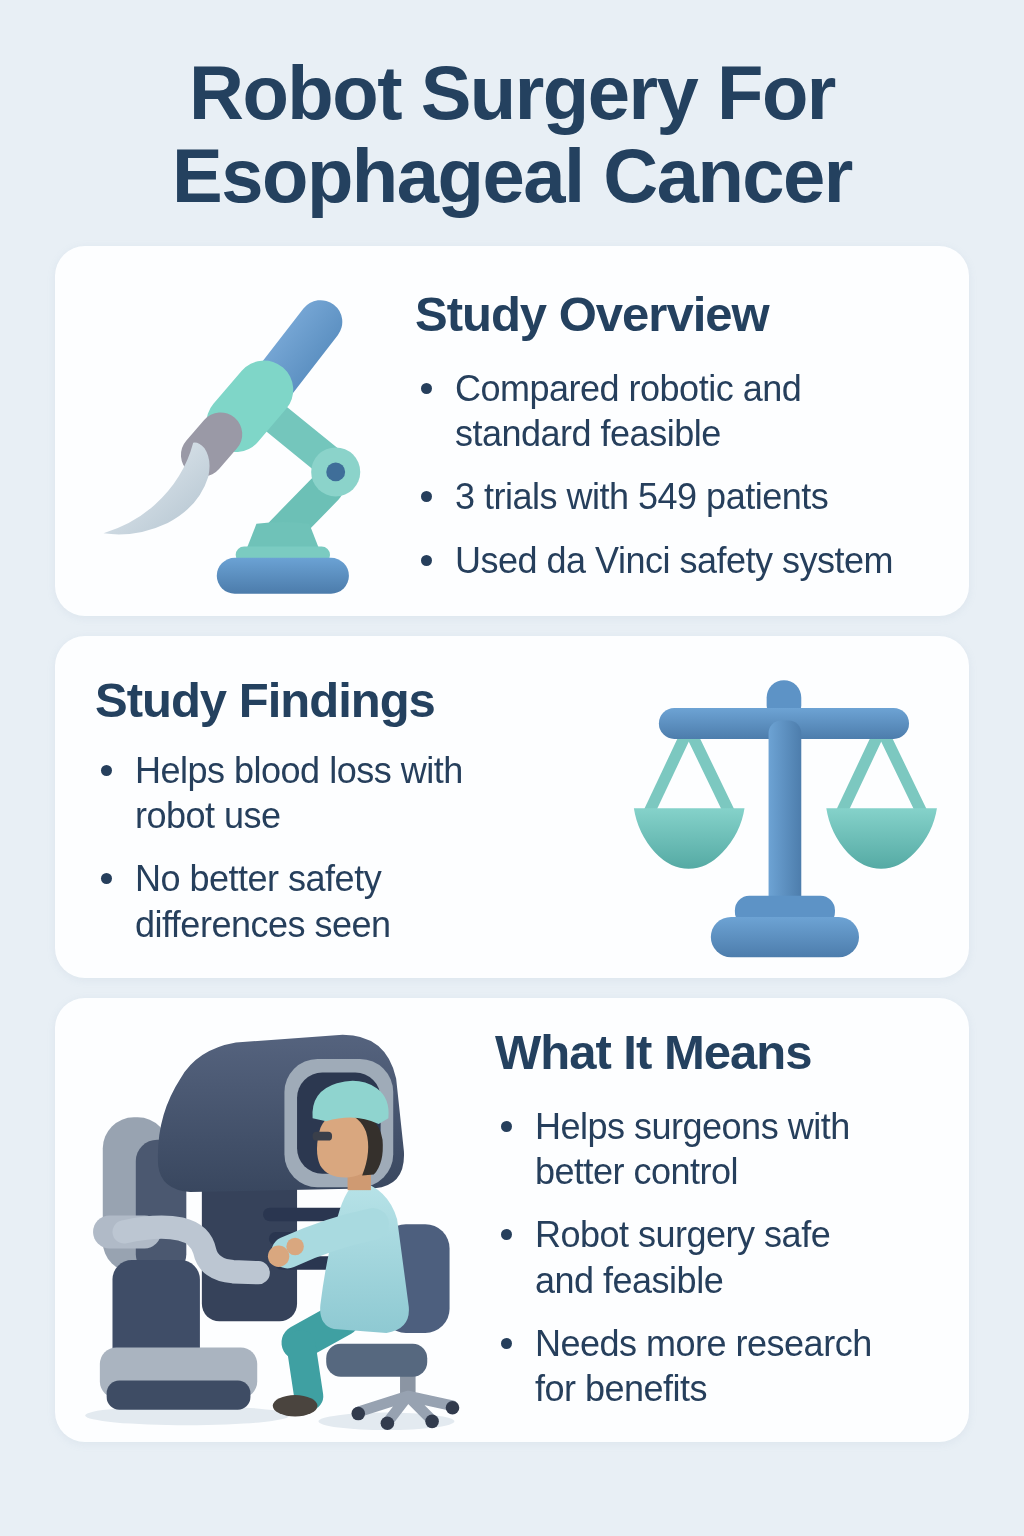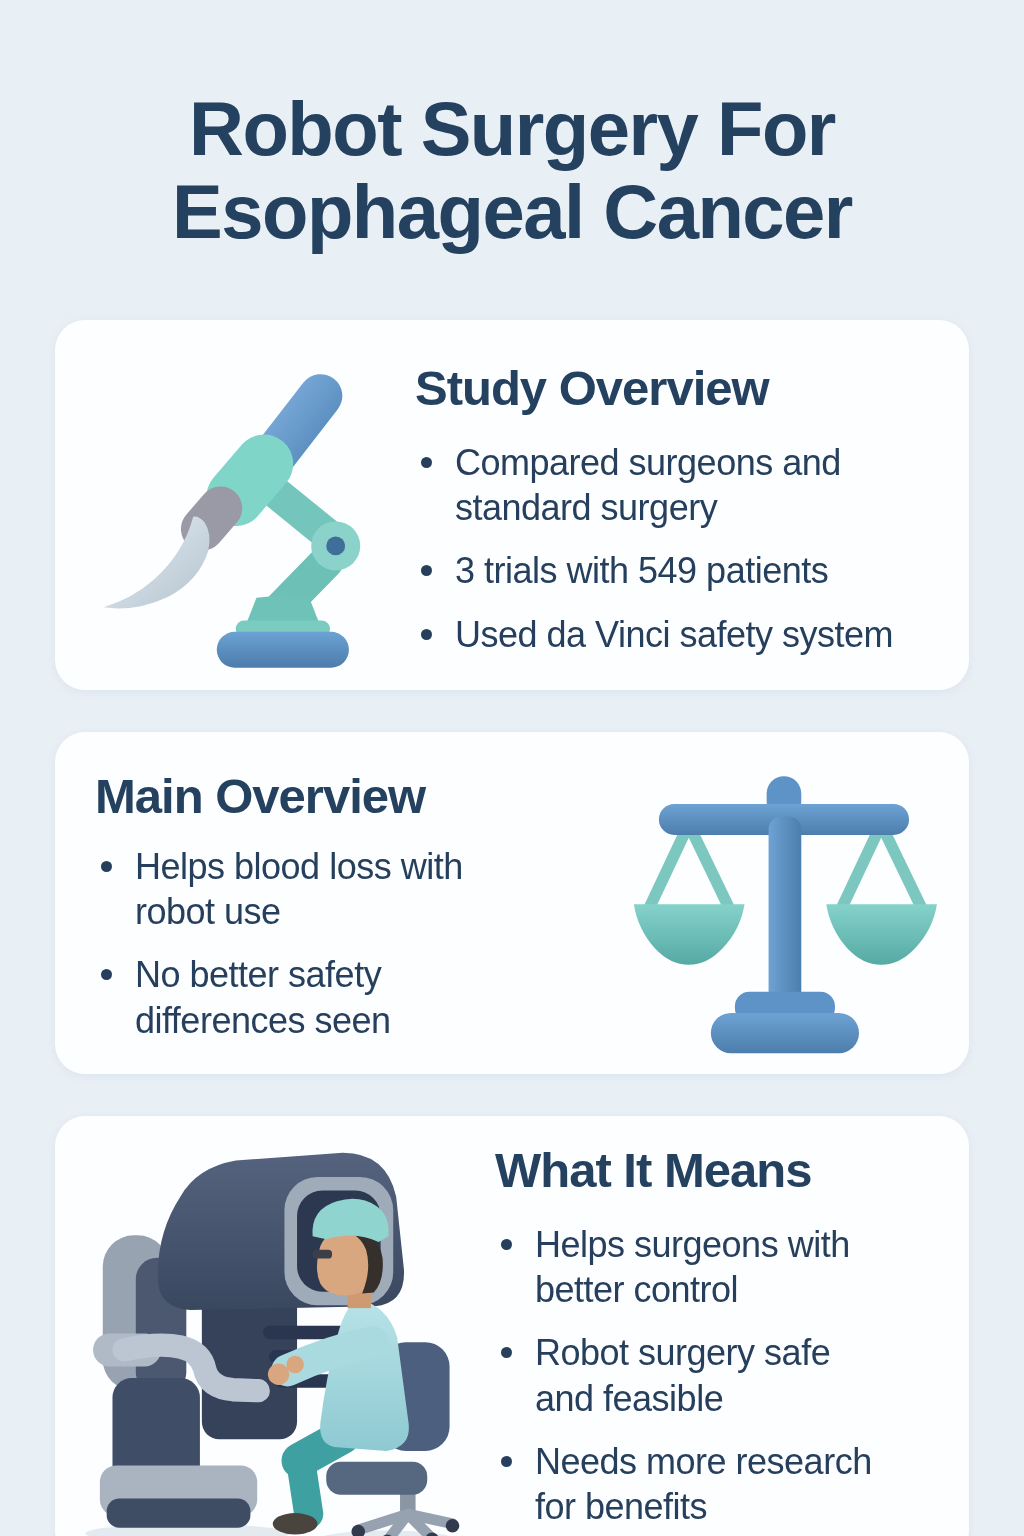--- a/index.html
+++ b/index.html
@@ -5,34 +5,34 @@
   * { margin: 0; padding: 0; box-sizing: border-box; }
   html, body { width: 1024px; height: 1536px; }
   body {
     font-family: "Liberation Sans", "DejaVu Sans", sans-serif;
     background: #e8eff5;
     overflow: hidden;
   }
   .page { position: relative; width: 1024px; height: 1536px; }
 
   .title {
-    padding-top: 88px;
+    padding-top: 52px;
     text-align: center;
     font-size: 76px;
     font-weight: 700;
     line-height: 1.09;
     letter-spacing: -1.5px;
     color: #24415f;
   }
 
   .cards {
-    margin: 66px 55px 0 55px;
+    margin: 28px 55px 0 55px;
     display: flex;
     flex-direction: column;
-    gap: 42px;
+    gap: 20px;
   }
   .card {
     background: #fdfeff;
     border-radius: 30px;
     display: flex;
     flex-direction: row;
     box-shadow: 0 2px 8px rgba(140, 165, 190, 0.12);
     overflow: hidden;
   }
   .card-1 { height: 370px; }
@@ -129,30 +129,30 @@
 
           <line x1="256" y1="48" x2="208" y2="110" stroke="url(#gHandle)" stroke-width="46" stroke-linecap="round"></line>
           <line x1="196" y1="120" x2="166" y2="155" stroke="#7fd6c8" stroke-width="62" stroke-linecap="round"></line>
           <line x1="150" y1="167" x2="131" y2="189" stroke="#9a99a6" stroke-width="46" stroke-linecap="round"></line>
           <path d="M121,176 Q111,214 80,242 Q58,262 26,272 Q60,277 94,261 Q127,244 137,212 Q141,194 133,182 Q127,175 121,176 Z" fill="url(#gBlade)"></path>
         </svg>
       </div>
       <div class="text-col">
         <h2>Study Overview</h2>
         <ul>
-          <li>Compared surgeons and standard surgery</li>
+          <li>Compared robotic and standard feasible</li>
           <li>3 trials with 549 patients</li>
           <li>Used da Vinci safety system</li>
         </ul>
       </div>
     </section>
 
     <section class="card card-2">
       <div class="text-col">
-        <h2>Main Overview</h2>
+        <h2>Study Findings</h2>
         <ul>
           <li>Helps blood loss with robot use</li>
           <li>No better safety differences seen</li>
         </ul>
       </div>
       <div class="icon-col">
         <svg width="356" height="318" viewBox="0 0 370 330">
           <defs>
             <linearGradient id="gPan" x1="0" y1="0" x2="0" y2="1">
               <stop offset="0" stop-color="#85d2ca"></stop>

